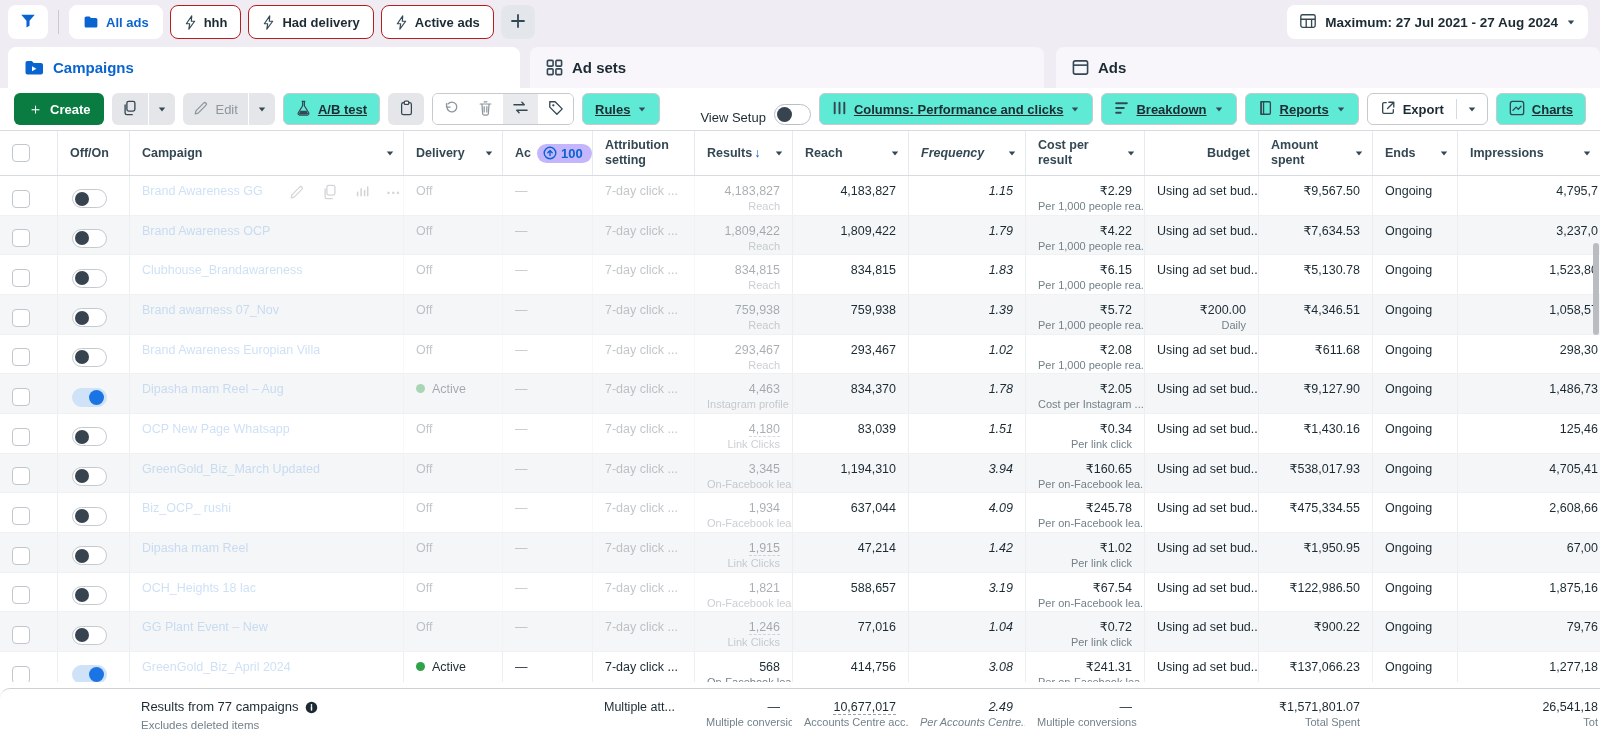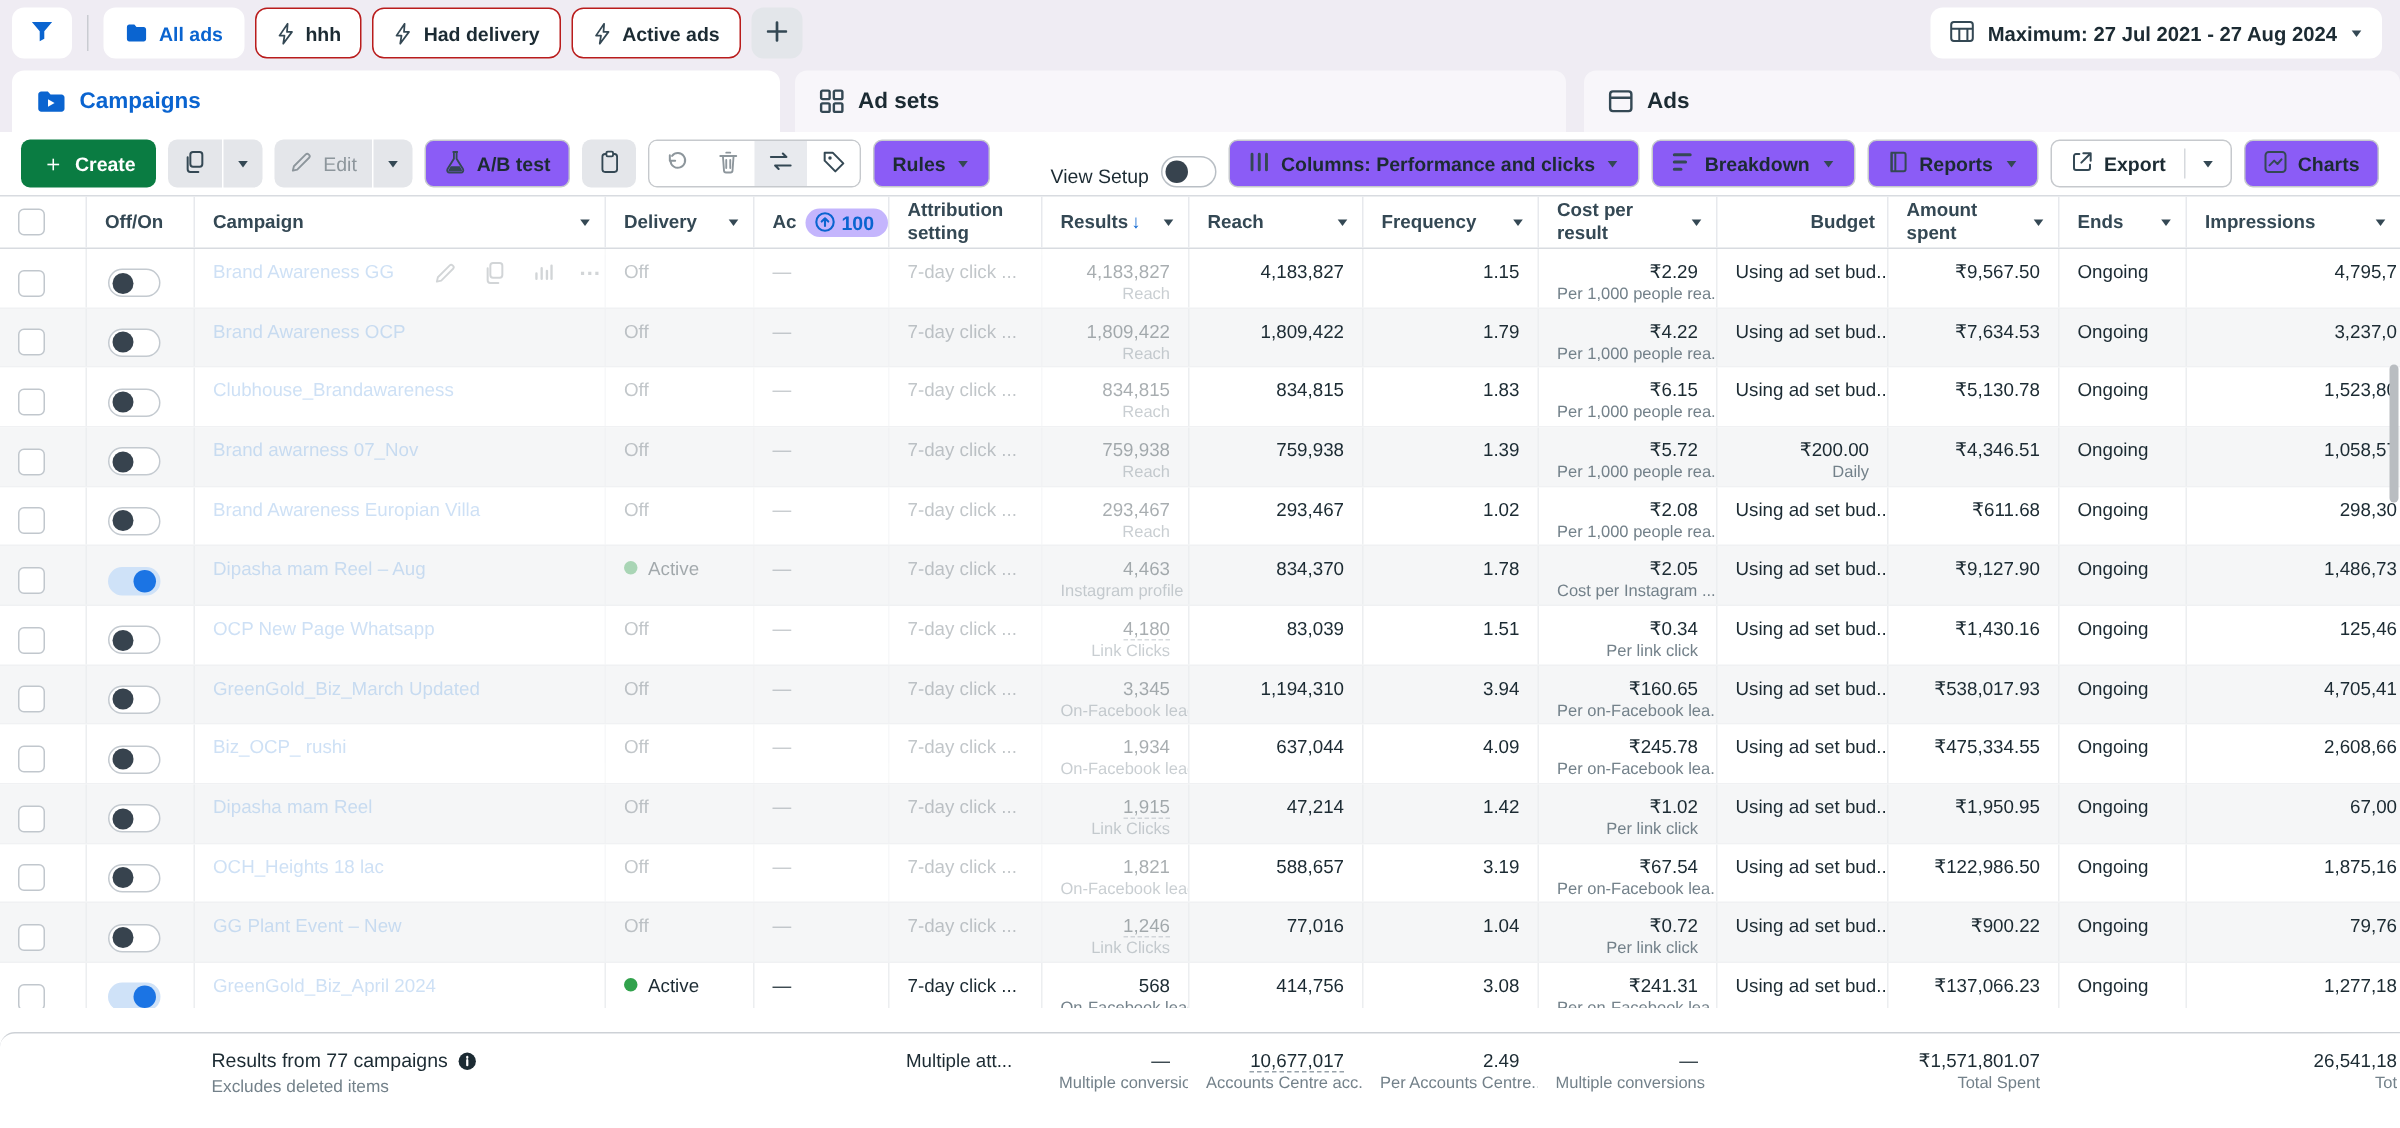--- a/index.html
+++ b/index.html
@@ -30,39 +30,39 @@
 
   
   .toolbar { height:42px; display:flex; align-items:center; padding:0 14px; gap:8px; }
   .btn { height:32px; display:flex; align-items:center; gap:7px; border-radius:6px; font-size:13px; font-weight:600; cursor:pointer; border:none; background:none; color:#1c2b33; }
   .btn-create { background:var(--green); color:#fff; padding:0 14px; font-weight:700; }
   .split { display:flex; gap:1px; }
   .seg { height:32px; display:flex; align-items:center; justify-content:center; background:#e4e6ea; cursor:pointer; gap:6px; }
   .seg:first-child { border-radius:6px 0 0 6px; padding:0 10px; }
   .seg:last-child { border-radius:0 6px 6px 0; width:26px; }
   .seg.only { border-radius:6px; width:36px; }
-  .btn-outline { border:1px solid #c6c9cd; background:#8b5cf6; padding:0 12px; }
+  .btn-outline { border:1px solid #c6c9cd; background:#5eead4; padding:0 12px;text-decoration:underline; }
   .icongroup { height:32px; display:flex; align-items:center; border:1px solid #c6c9cd; border-radius:6px; overflow:hidden; }
   .igbtn { width:35px; height:30px; display:flex; align-items:center; justify-content:center; cursor:pointer; background:#fff; border:none; }
   .igbtn.hl { background:#e8eaee; }
   .ic-gray { color:#8d969c; }
   .ic-dark { color:#344854; }
   .ic-blue { color:var(--blue); }
   .tright { margin-left:auto; display:flex; align-items:flex-end; gap:8px; }
   .vslabel { font-size:13px; font-weight:400; color:#1c2b33; }
   .bigswitch { width:37px; height:21px; border:1px solid #b9bfc5; border-radius:11px; background:#fff; position:relative; cursor:pointer; }
   .bigswitch .knob { position:absolute; left:2px; top:2px; width:15px; height:15px; border-radius:50%; background:#37434e; }
   .caretwrap { display:flex; align-items:center; }
 
   
   .c0{width:57px;} .c1{width:72px;} .c2{width:274px;} .c3{width:99px;} .c4{width:90px;}
-  .c5{width:102px;} .c6{width:98px;} .c7{width:116px;} .c8{width:117px;} .c9{width:119px;}
+  .c5{width:102px;} .c6{width:98px;} .c7{width:116px;} .c8{width:117px;font-style:italic;} .c9{width:119px;}
   .c10{width:114px;justify-content:flex-end;} .c11{width:114px;} .c12{width:85px;} .c13{width:143px;}
 
-  .thead { height:36px; display:flex; border-top:1px solid #d8dbe0; border-bottom:1px solid #d8dbe0; background:#fff; }
+  .thead { height:46px; display:flex; border-top:1px solid #d8dbe0; border-bottom:1px solid #d8dbe0; background:#fff; }
   .hcell { display:flex; align-items:center; padding:0 8px 0 12px; font-size:12.5px; font-weight:700; color:#344854; border-left:1px solid #e7e9ed; line-height:15px; cursor:pointer; }
   .hcell:first-child { border-left:none; }
   .hcaret { margin-left:auto; color:#344854; display:flex; }
   .sortarrow { color:var(--blue); font-weight:700; margin-left:2px; }
   .acbadge { display:flex; align-items:center; gap:4px; background:#c4b5fd; border-radius:11px; padding:2px 9px 2px 6px; margin-left:6px; color:var(--blue); font-weight:700; font-size:13px; }
 
   .tbody { height:506px; overflow:hidden; }
   .trow { height:39.67px; display:flex; border-bottom:1px solid #f0f1f3; background:#fff; }
   .trow.stripe { background:#f5f6f7; }
   .cell { padding:7px 12px 0 12px; border-left:1px solid #eceef0; font-size:12.5px; line-height:16px; overflow:hidden; white-space:nowrap; }

